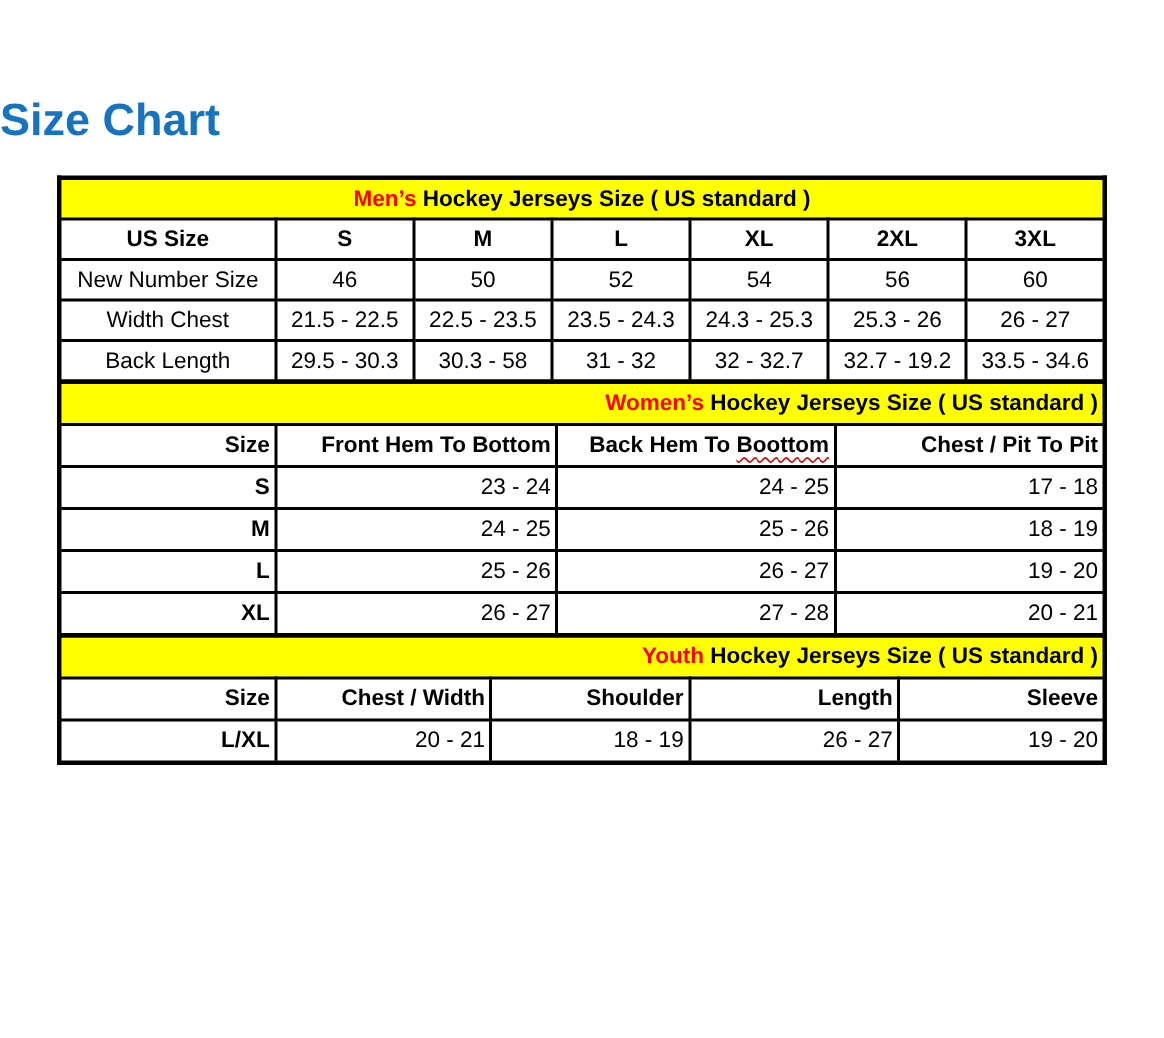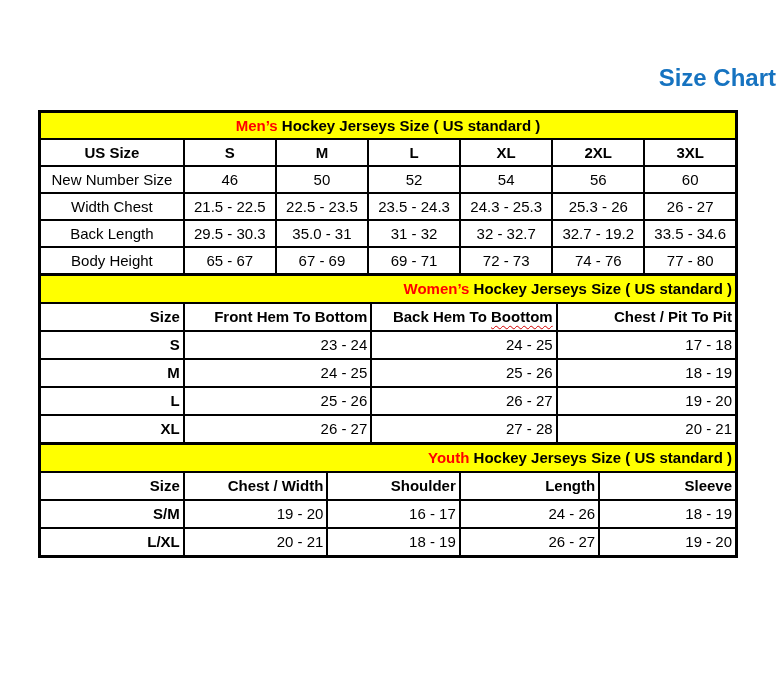--- a/index.html
+++ b/index.html
@@ -7,22 +7,22 @@
     padding: 0;
     background: #ffffff;
     width: 776px;
     height: 692px;
     overflow: hidden;
     font-family: "Liberation Sans", sans-serif;
     color: #000000;
   }
   .page-title {
     margin: 64px 0 18px 0;
-    text-align: right;
-    font-size: 24px;
+    text-align: left;
+    font-size: 30px;
     line-height: 1.15;
     font-weight: bold;
     color: #1673C0;
   }
   .chart-wrap {
     margin-left: 38px;
     width: 620px;
   }
   table.tbl {
     width: 700px;
@@ -114,34 +114,25 @@
         <td>21.5 - 22.5</td>
         <td>22.5 - 23.5</td>
         <td>23.5 - 24.3</td>
         <td>24.3 - 25.3</td>
         <td>25.3 - 26</td>
         <td>26 - 27</td>
       </tr>
       <tr>
         <td class="rlabel">Back Length</td>
         <td>29.5 - 30.3</td>
-        <td>35.0 - 31</td>
+        <td>30.3 - 58</td>
         <td>31 - 32</td>
         <td>32 - 32.7</td>
         <td>32.7 - 19.2</td>
         <td>33.5 - 34.6</td>
-      </tr>
-      <tr>
-        <td class="rlabel">Body Height</td>
-        <td>65 - 67</td>
-        <td>67 - 69</td>
-        <td>69 - 71</td>
-        <td>72 - 73</td>
-        <td>74 - 76</td>
-        <td>77 - 80</td>
       </tr>
     </tbody>
   </table>
 
   <table class="tbl tbl-w">
     <colgroup>
       <col class="c-label">
         <col class="c-w2">
         <col class="c-w3">
         <col class="c-w4">
@@ -196,27 +187,20 @@
         <td colspan="5" class="section-cell"><span class="red">Youth</span><span> Hockey Jerseys Size ( US standard )</span></td>
       </tr>
       <tr>
         <th>Size</th>
         <th>Chest / Width</th>
         <th>Shoulder</th>
         <th>Length</th>
         <th>Sleeve</th>
       </tr>
       <tr>
-        <td class="wlabel">S/M</td>
-        <td>19 - 20</td>
-        <td>16 - 17</td>
-        <td>24 - 26</td>
-        <td>18 - 19</td>
-      </tr>
-      <tr>
         <td class="wlabel">L/XL</td>
         <td>20 - 21</td>
         <td>18 - 19</td>
         <td>26 - 27</td>
         <td>19 - 20</td>
       </tr>
     </tbody>
   </table>
 
 </div>

